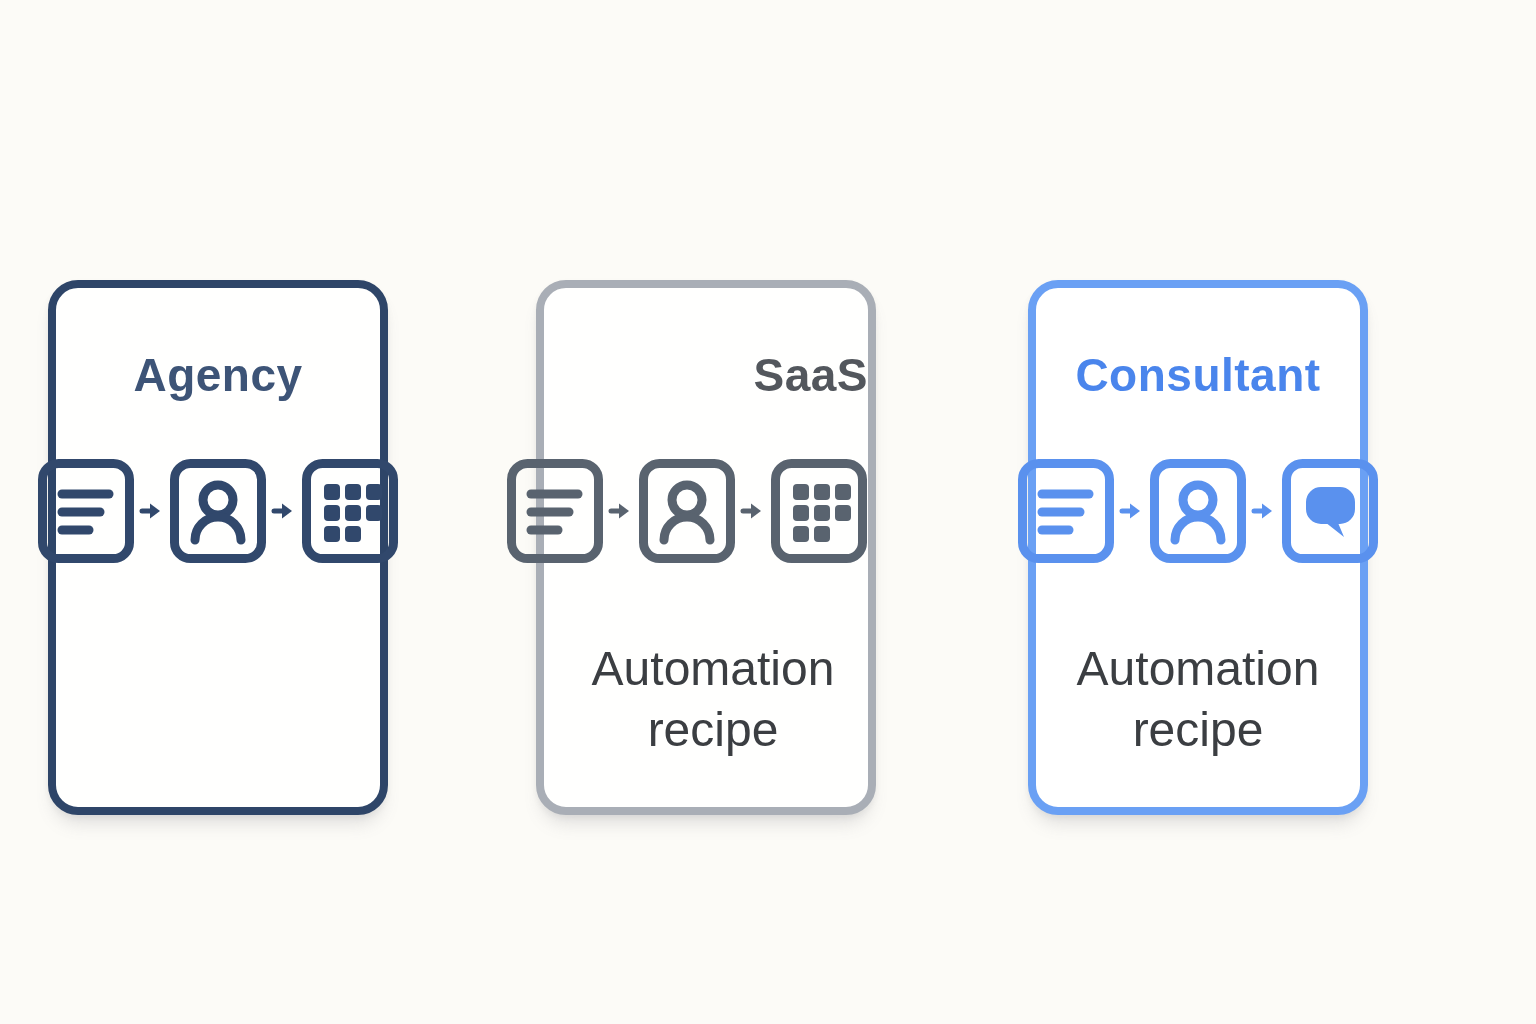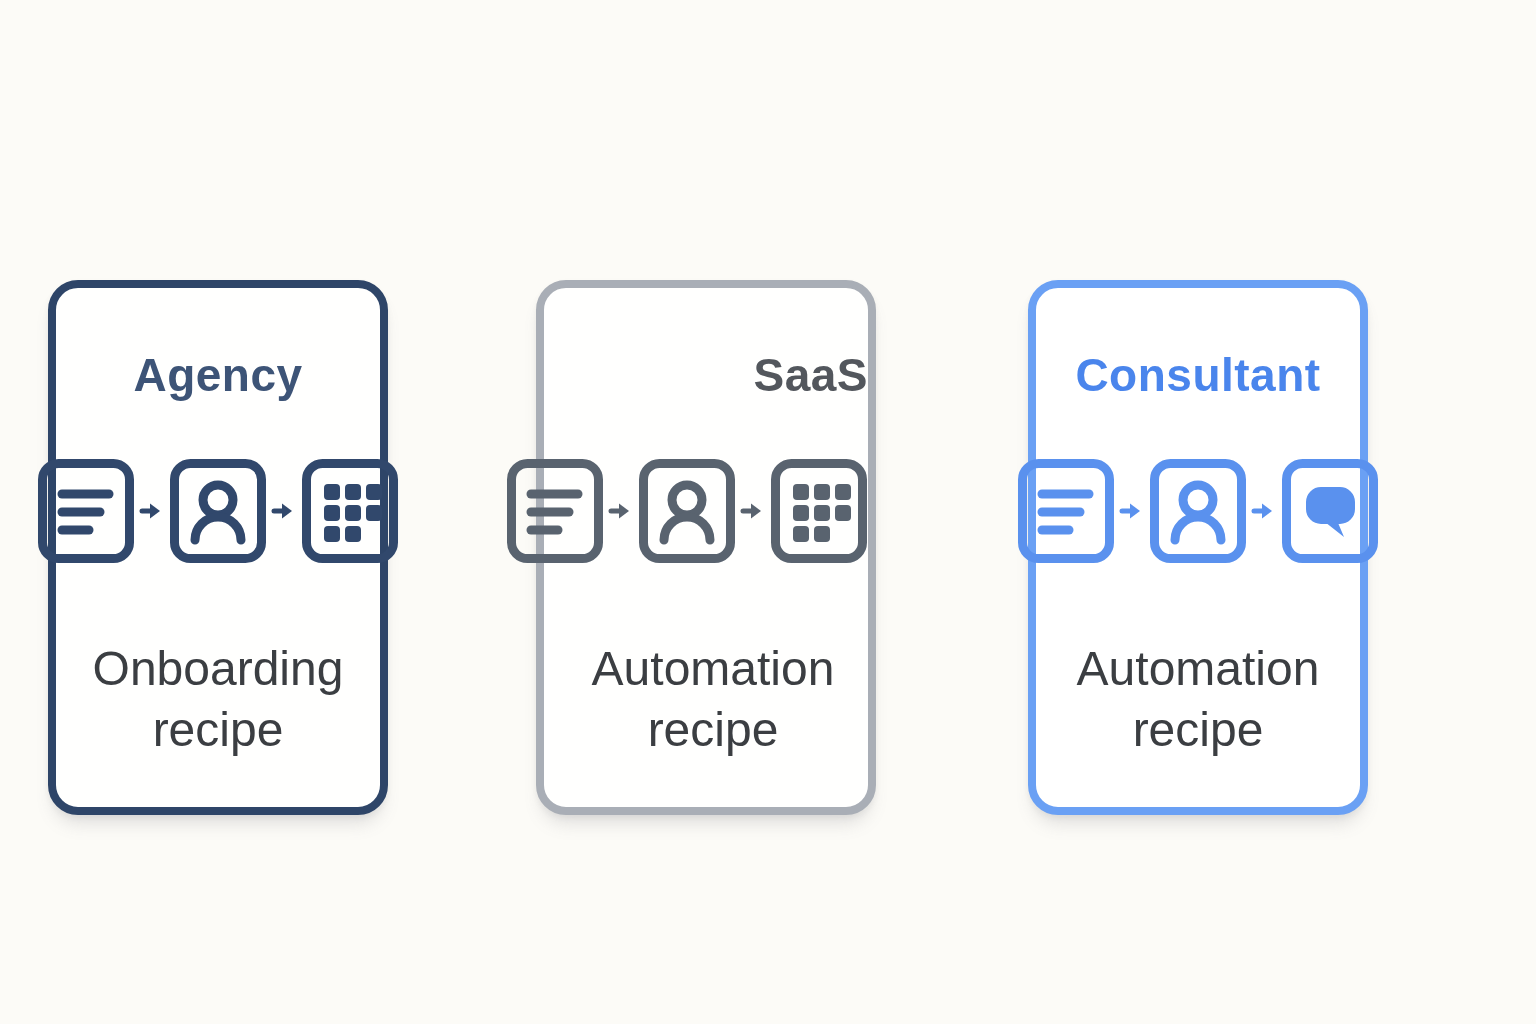--- a/index.html
+++ b/index.html
@@ -103,21 +103,20 @@
           <rect x="44" y="26" width="16" height="16" rx="4" fill="currentColor"></rect>
           <rect x="65" y="26" width="16" height="16" rx="4" fill="currentColor"></rect>
           <rect x="23" y="47" width="16" height="16" rx="4" fill="currentColor"></rect>
           <rect x="44" y="47" width="16" height="16" rx="4" fill="currentColor"></rect>
           <rect x="65" y="47" width="16" height="16" rx="4" fill="currentColor"></rect>
           <rect x="23" y="68" width="16" height="16" rx="4" fill="currentColor"></rect>
           <rect x="44" y="68" width="16" height="16" rx="4" fill="currentColor"></rect>
         </svg>
       </span>
     </div>
-    <div class="card-label">Onboarding recipe</div>
   </div>
 
   <div class="card card-1" style="--border-c: #a9aeb6; --title-c: #53575d; --icon-c: #59636f; --label-c: #3b3e42; --card-bg: #fffffe;">
     <div class="card-title">SaaS</div>
     <div class="icon-row">
       <span class="icon-box">
         <svg viewBox="0 0 98 106" fill="none" stroke="currentColor">
           <rect x="5.5" y="5.5" width="87" height="95" rx="16" stroke-width="9"></rect>
           <line x1="25" y1="36" x2="72" y2="36" stroke-width="9" stroke-linecap="round"></line>
           <line x1="25" y1="54" x2="63" y2="54" stroke-width="9" stroke-linecap="round"></line>

